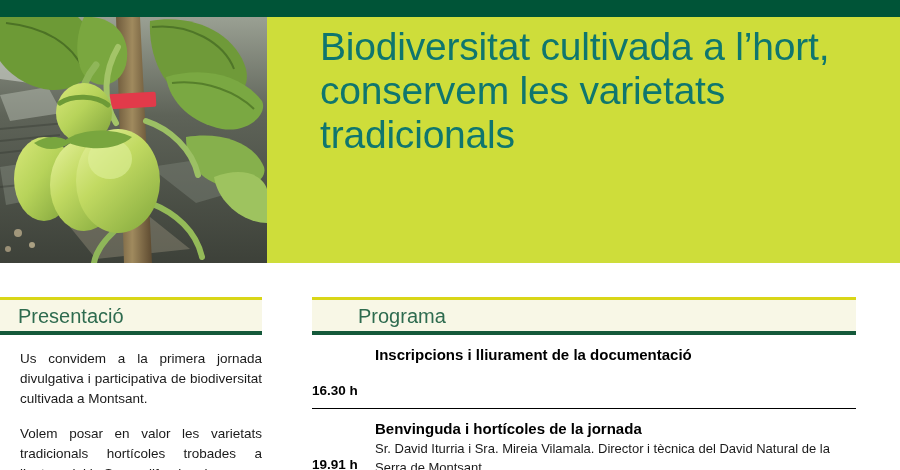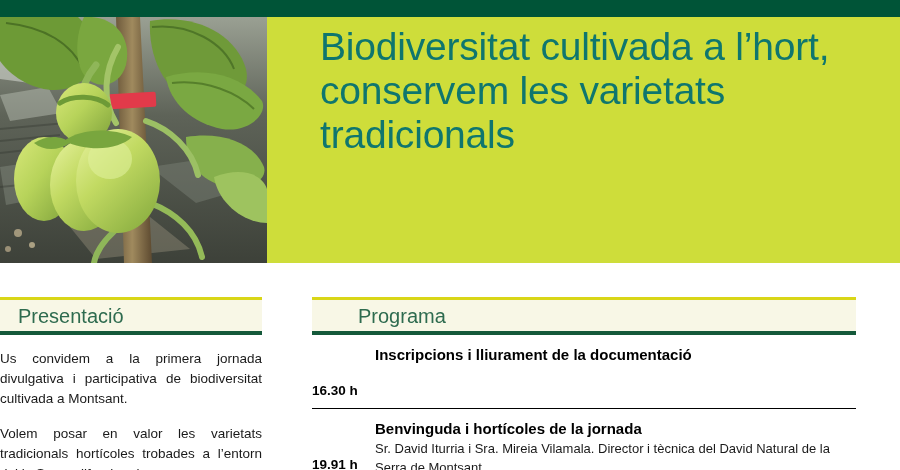--- a/index.html
+++ b/index.html
@@ -113,20 +113,21 @@
     padding-top: 14px;
     padding-left: 8px;
     width: 262px;
   }
   .intro p {
     margin: 0 0 15px 0;
     font-size: 13.5px;
     line-height: 20px;
     color: #1a1a1a;
     text-align: justify;
+    padding-left: 20px;
   }
 
   
   .programme { width: 544px; }
   .prog-row {
     display: flex;
     border-bottom: 1.5px solid #000000;
     padding: 10px 0 8px 0;
   }
   .prog-row:last-child { border-bottom: none; }

